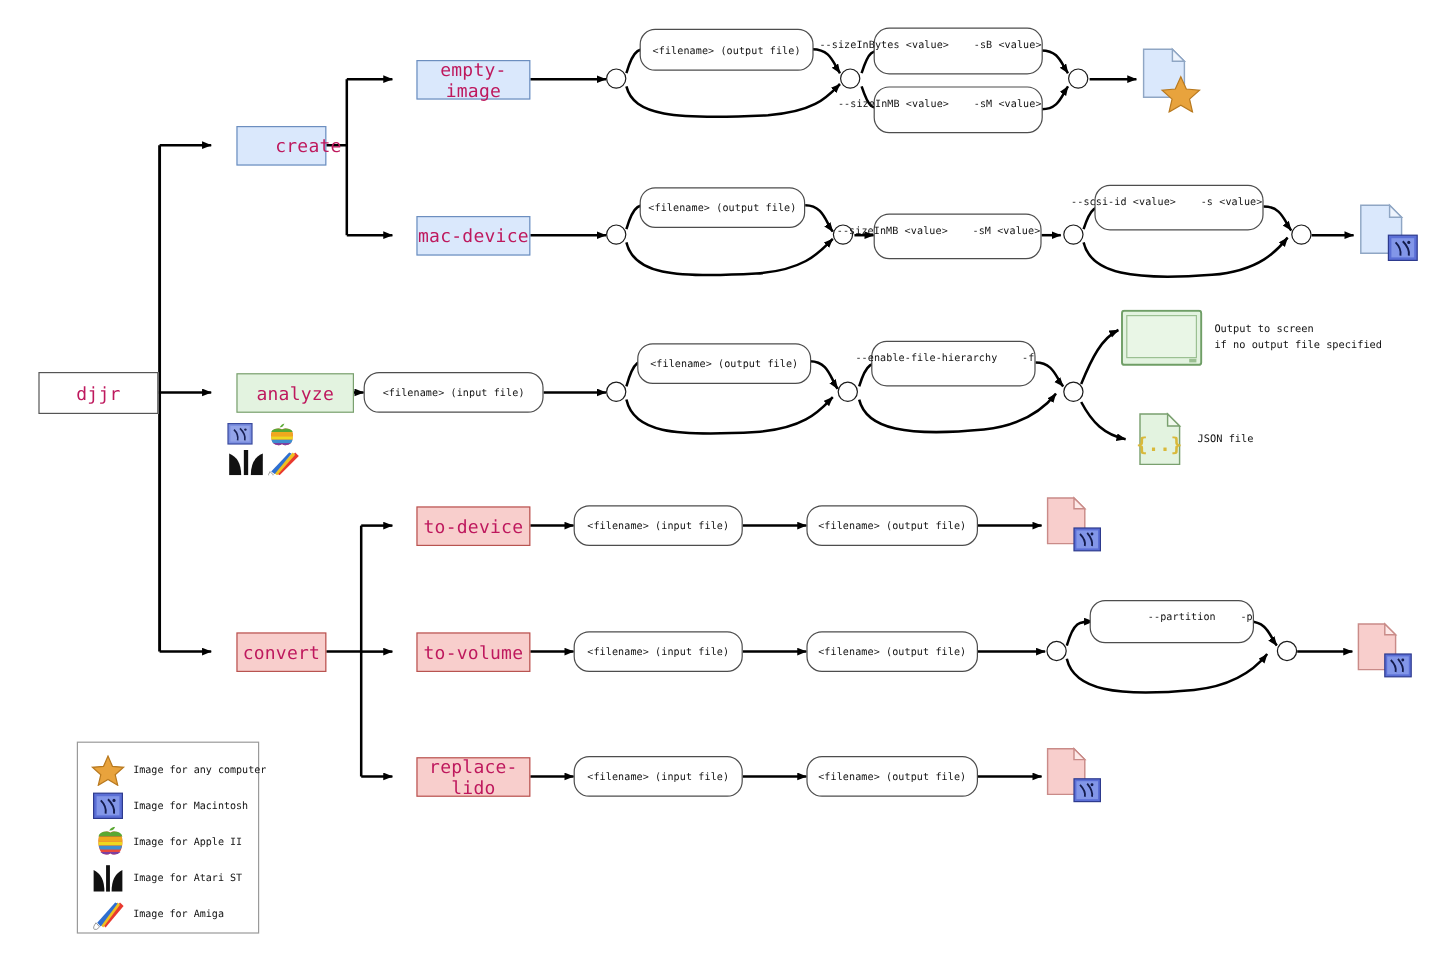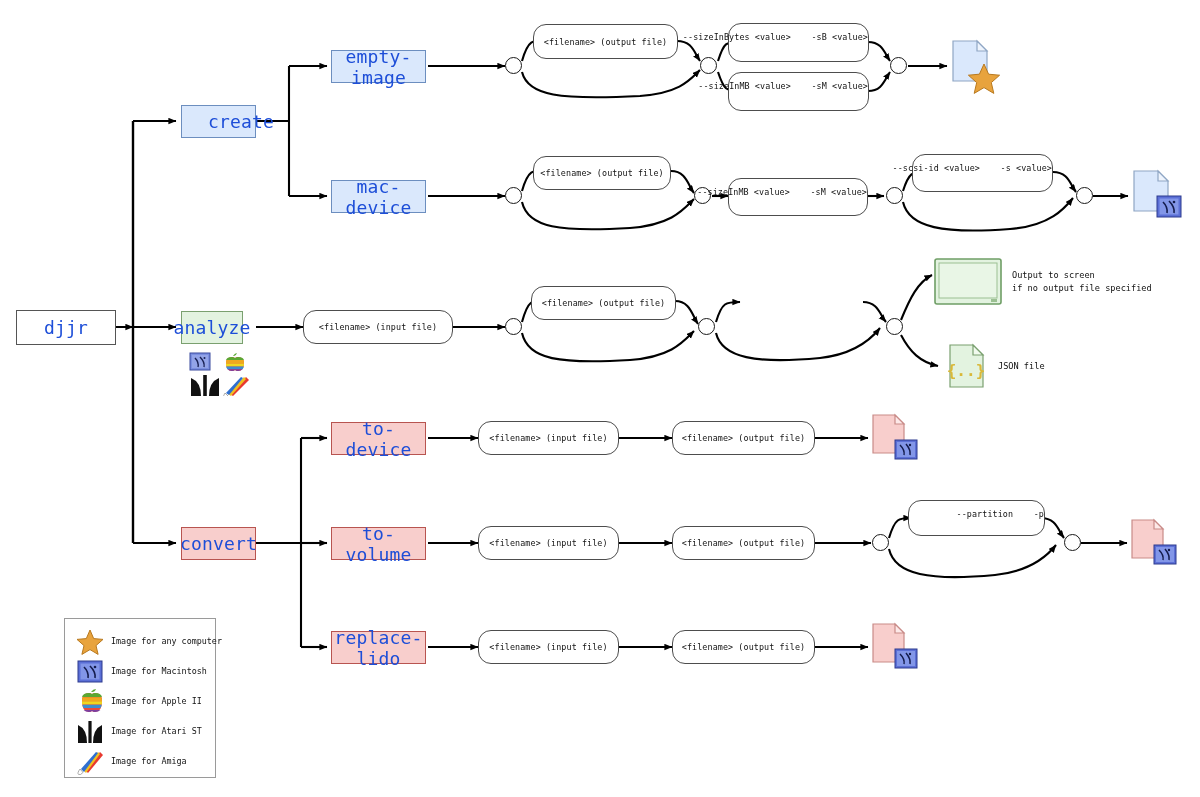--- a/index.html
+++ b/index.html
@@ -9,21 +9,21 @@
     font-family:"DejaVu Sans Mono","Liberation Mono",monospace;
     overflow:hidden;position:relative;
   }
   #canvas{position:absolute;inset:0;width:1200px;height:797px;}
   svg.wires{position:absolute;left:0;top:0;width:1200px;height:797px;pointer-events:none;}
 
   .node{position:absolute;box-sizing:border-box;display:flex;align-items:center;
         justify-content:center;text-align:center;}
 
   
-  .cmd{border:1.4px solid #666666;font-size:18px;letter-spacing:.2px;color:#1d4ed8;}
+  .cmd{border:1.4px solid #666666;font-size:15px;letter-spacing:.2px;color:#be185d;margin-left:16px;}
   .cmd.root{background:#ffffff;border-color:#555;}
   .cmd.blue{background:#dae8fc;border-color:#6c8ebf;}
   .cmd.green{background:#e3f3e0;border-color:#7aa06f;}
   .cmd.pink{background:#f8cecc;border-color:#b85450;}
 
   
   .cap{background:#ffffff;border:1.3px solid #4d4d4d;border-radius:13px;
        font-size:8.4px;color:#111;letter-spacing:.1px;}
   .cap.opt{justify-content:flex-end;align-items:flex-start;
            padding:7px 0 0 11px;text-align:left;line-height:1.65;white-space:pre;}
@@ -128,21 +128,21 @@
     </g>
   </svg>
 
   <div class="node cmd root" style="left:16px;top:310px;width:100px;height:35px;">
     <span>djjr</span>
   </div>
 
   <div class="node cmd blue" style="left:181px;top:105px;width:75px;height:33px;padding-left:45px;">
     <span>create</span>
   </div>
-  <div class="node cmd green" style="left:181px;top:311px;width:62px;height:33px;">
+  <div class="node cmd green" style="left:181px;top:311px;width:98px;height:33px;">
     <span>analyze</span>
   </div>
   <div class="node cmd pink" style="left:181px;top:527px;width:75px;height:33px;">
     <span>convert</span>
   </div>
 
   <div class="ico" style="left:189px;top:352px;width:66px;height:44px;">
     <svg width="66" height="44" viewBox="0 0 66 44">
       <g>
         <rect x="1" y="1" width="20" height="17" fill="#7b8fe0" stroke="#3a4a9e" stroke-width="1"></rect>
@@ -226,20 +226,24 @@
     <span>--scsi-id &lt;value&gt;</span><br>
     <span>-s &lt;value&gt;</span>
   </div>
 
   <div class="node cap" style="left:303px;top:310px;width:150px;height:34px;">
     <span>&lt;filename&gt; (input file)</span>
   </div>
   <div class="node cap" style="left:531px;top:286px;width:145px;height:34px;">
     <span>&lt;filename&gt; (output file)</span>
   </div>
+  <div class="node cap opt" style="left:726px;top:284px;width:137px;height:38px;">
+    <span>--enable-file-hierarchy</span><br>
+    <span>-f</span>
+  </div>
 
   <div class="node cap" style="left:478px;top:421px;width:141px;height:34px;">
     <span>&lt;filename&gt; (input file)</span>
   </div>
   <div class="node cap" style="left:672px;top:421px;width:143px;height:34px;">
     <span>&lt;filename&gt; (output file)</span>
   </div>
 
   <div class="node cap" style="left:478px;top:526px;width:141px;height:34px;">
     <span>&lt;filename&gt; (input file)</span>

